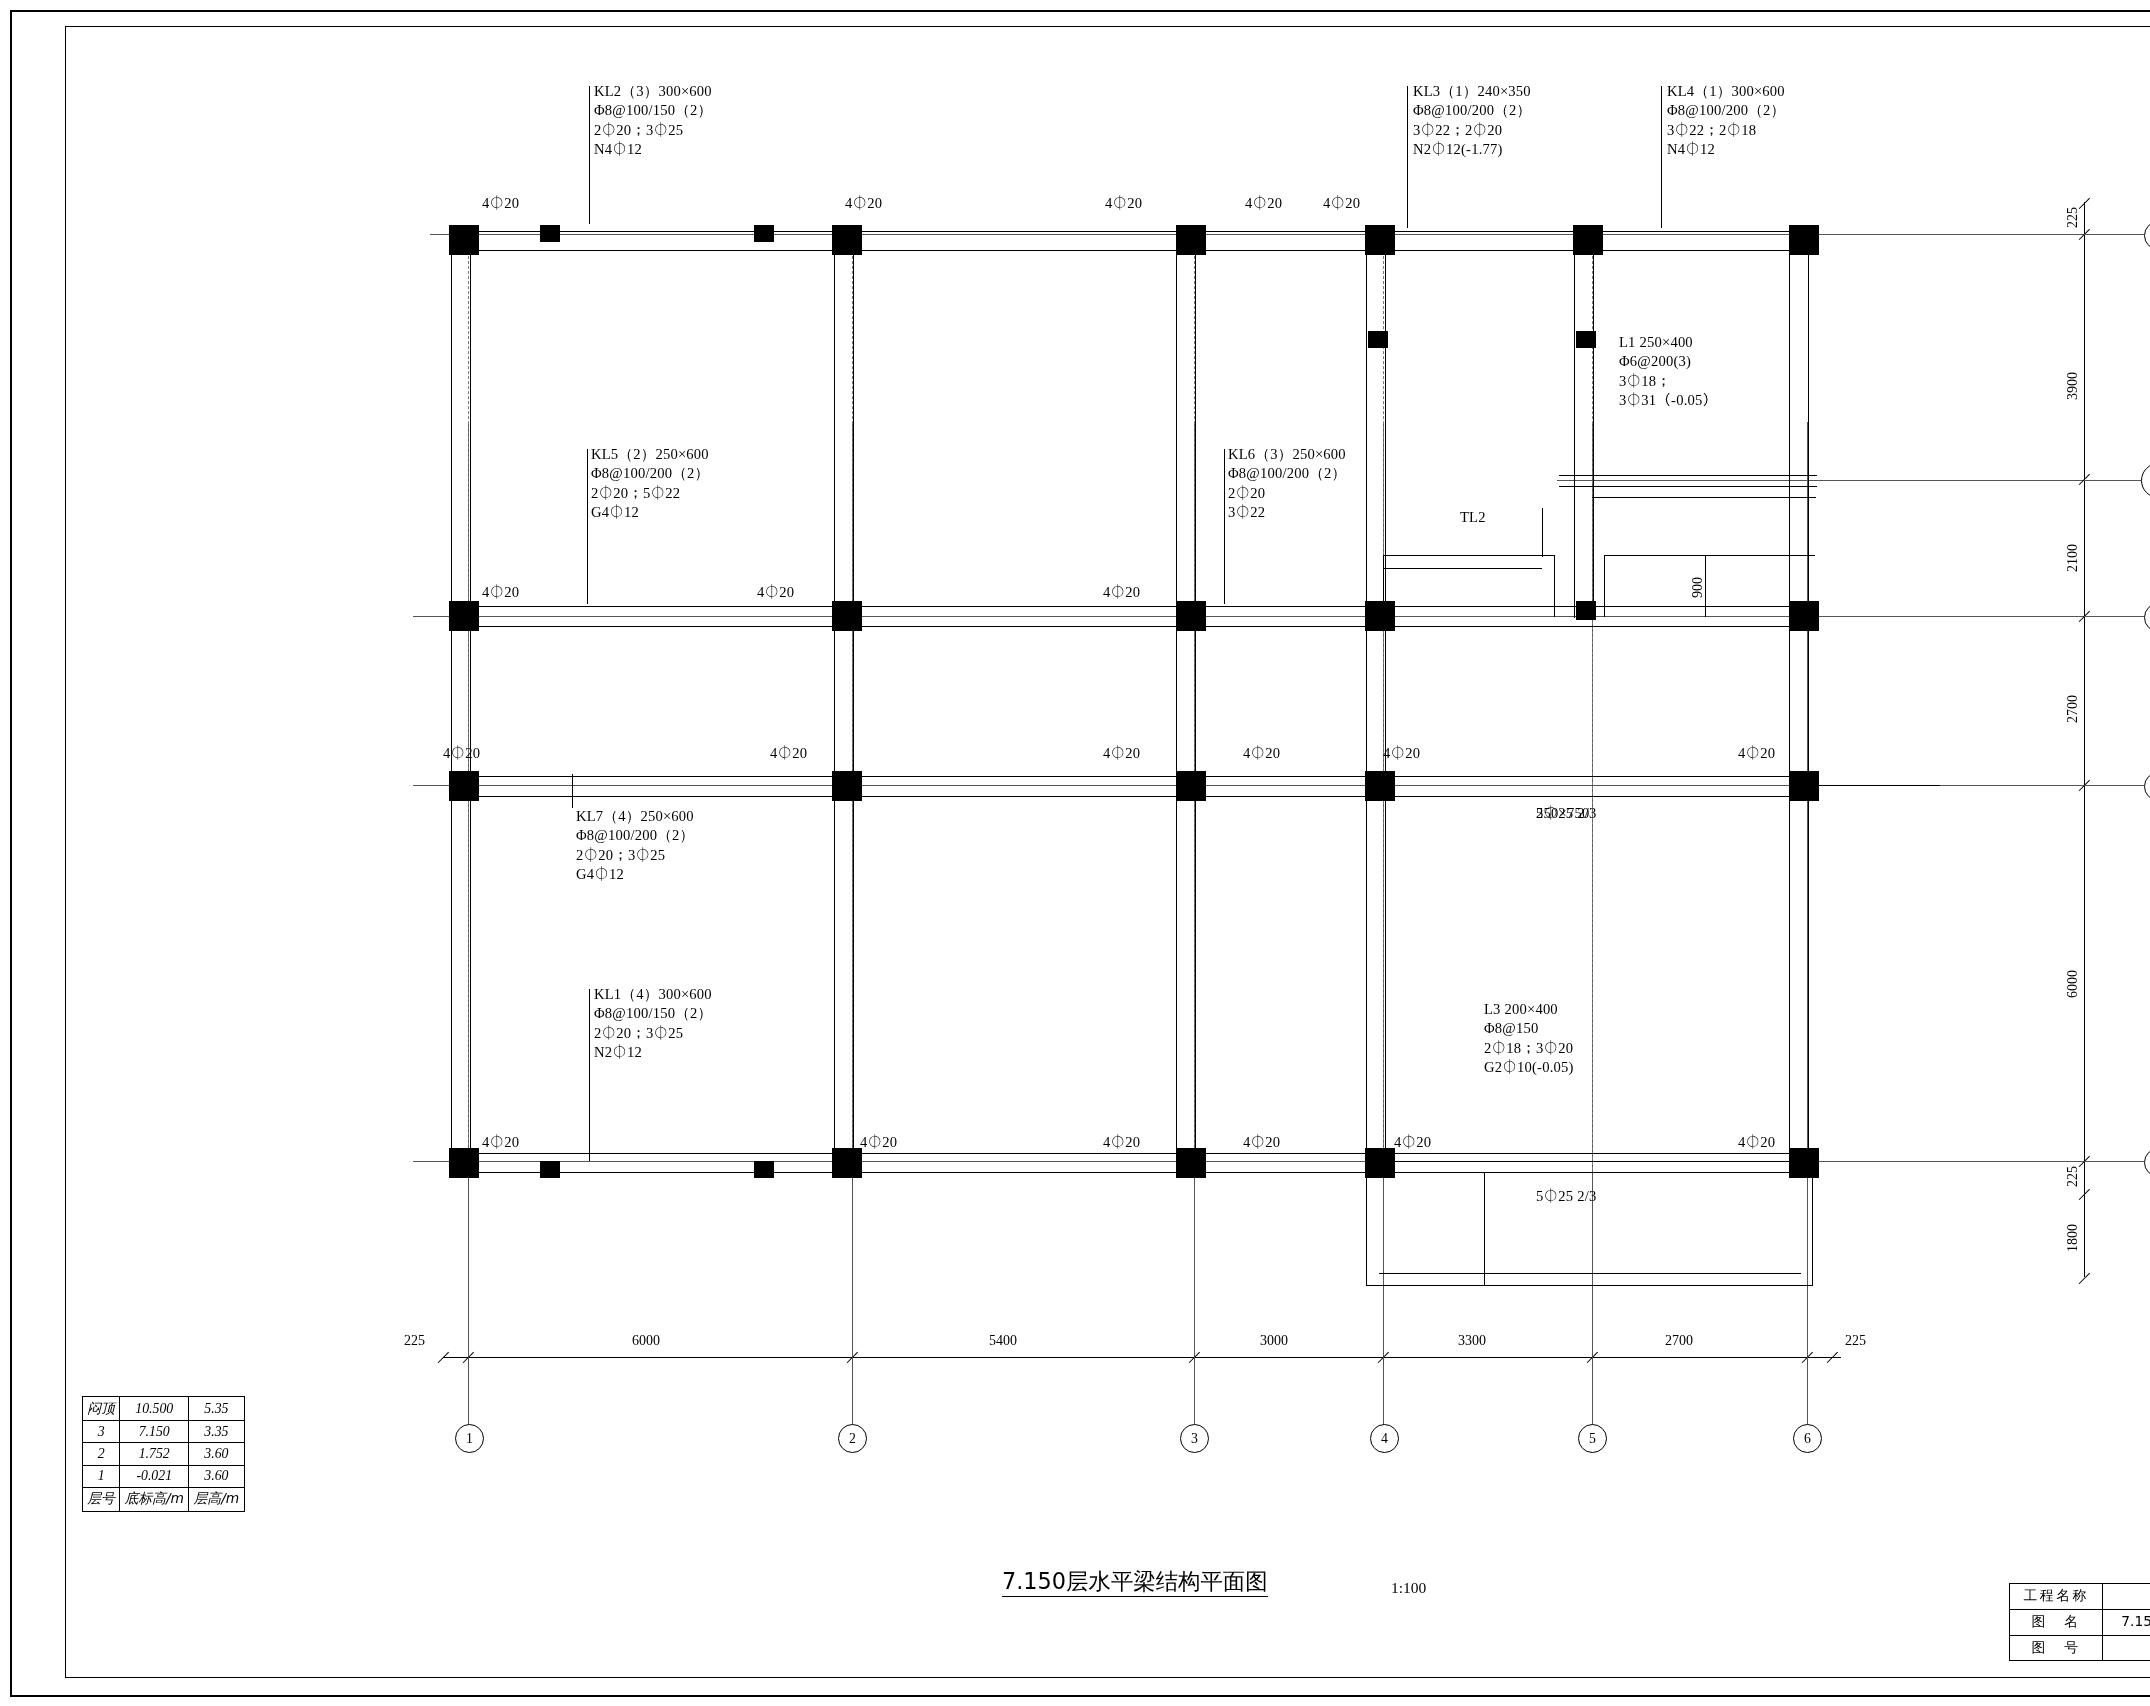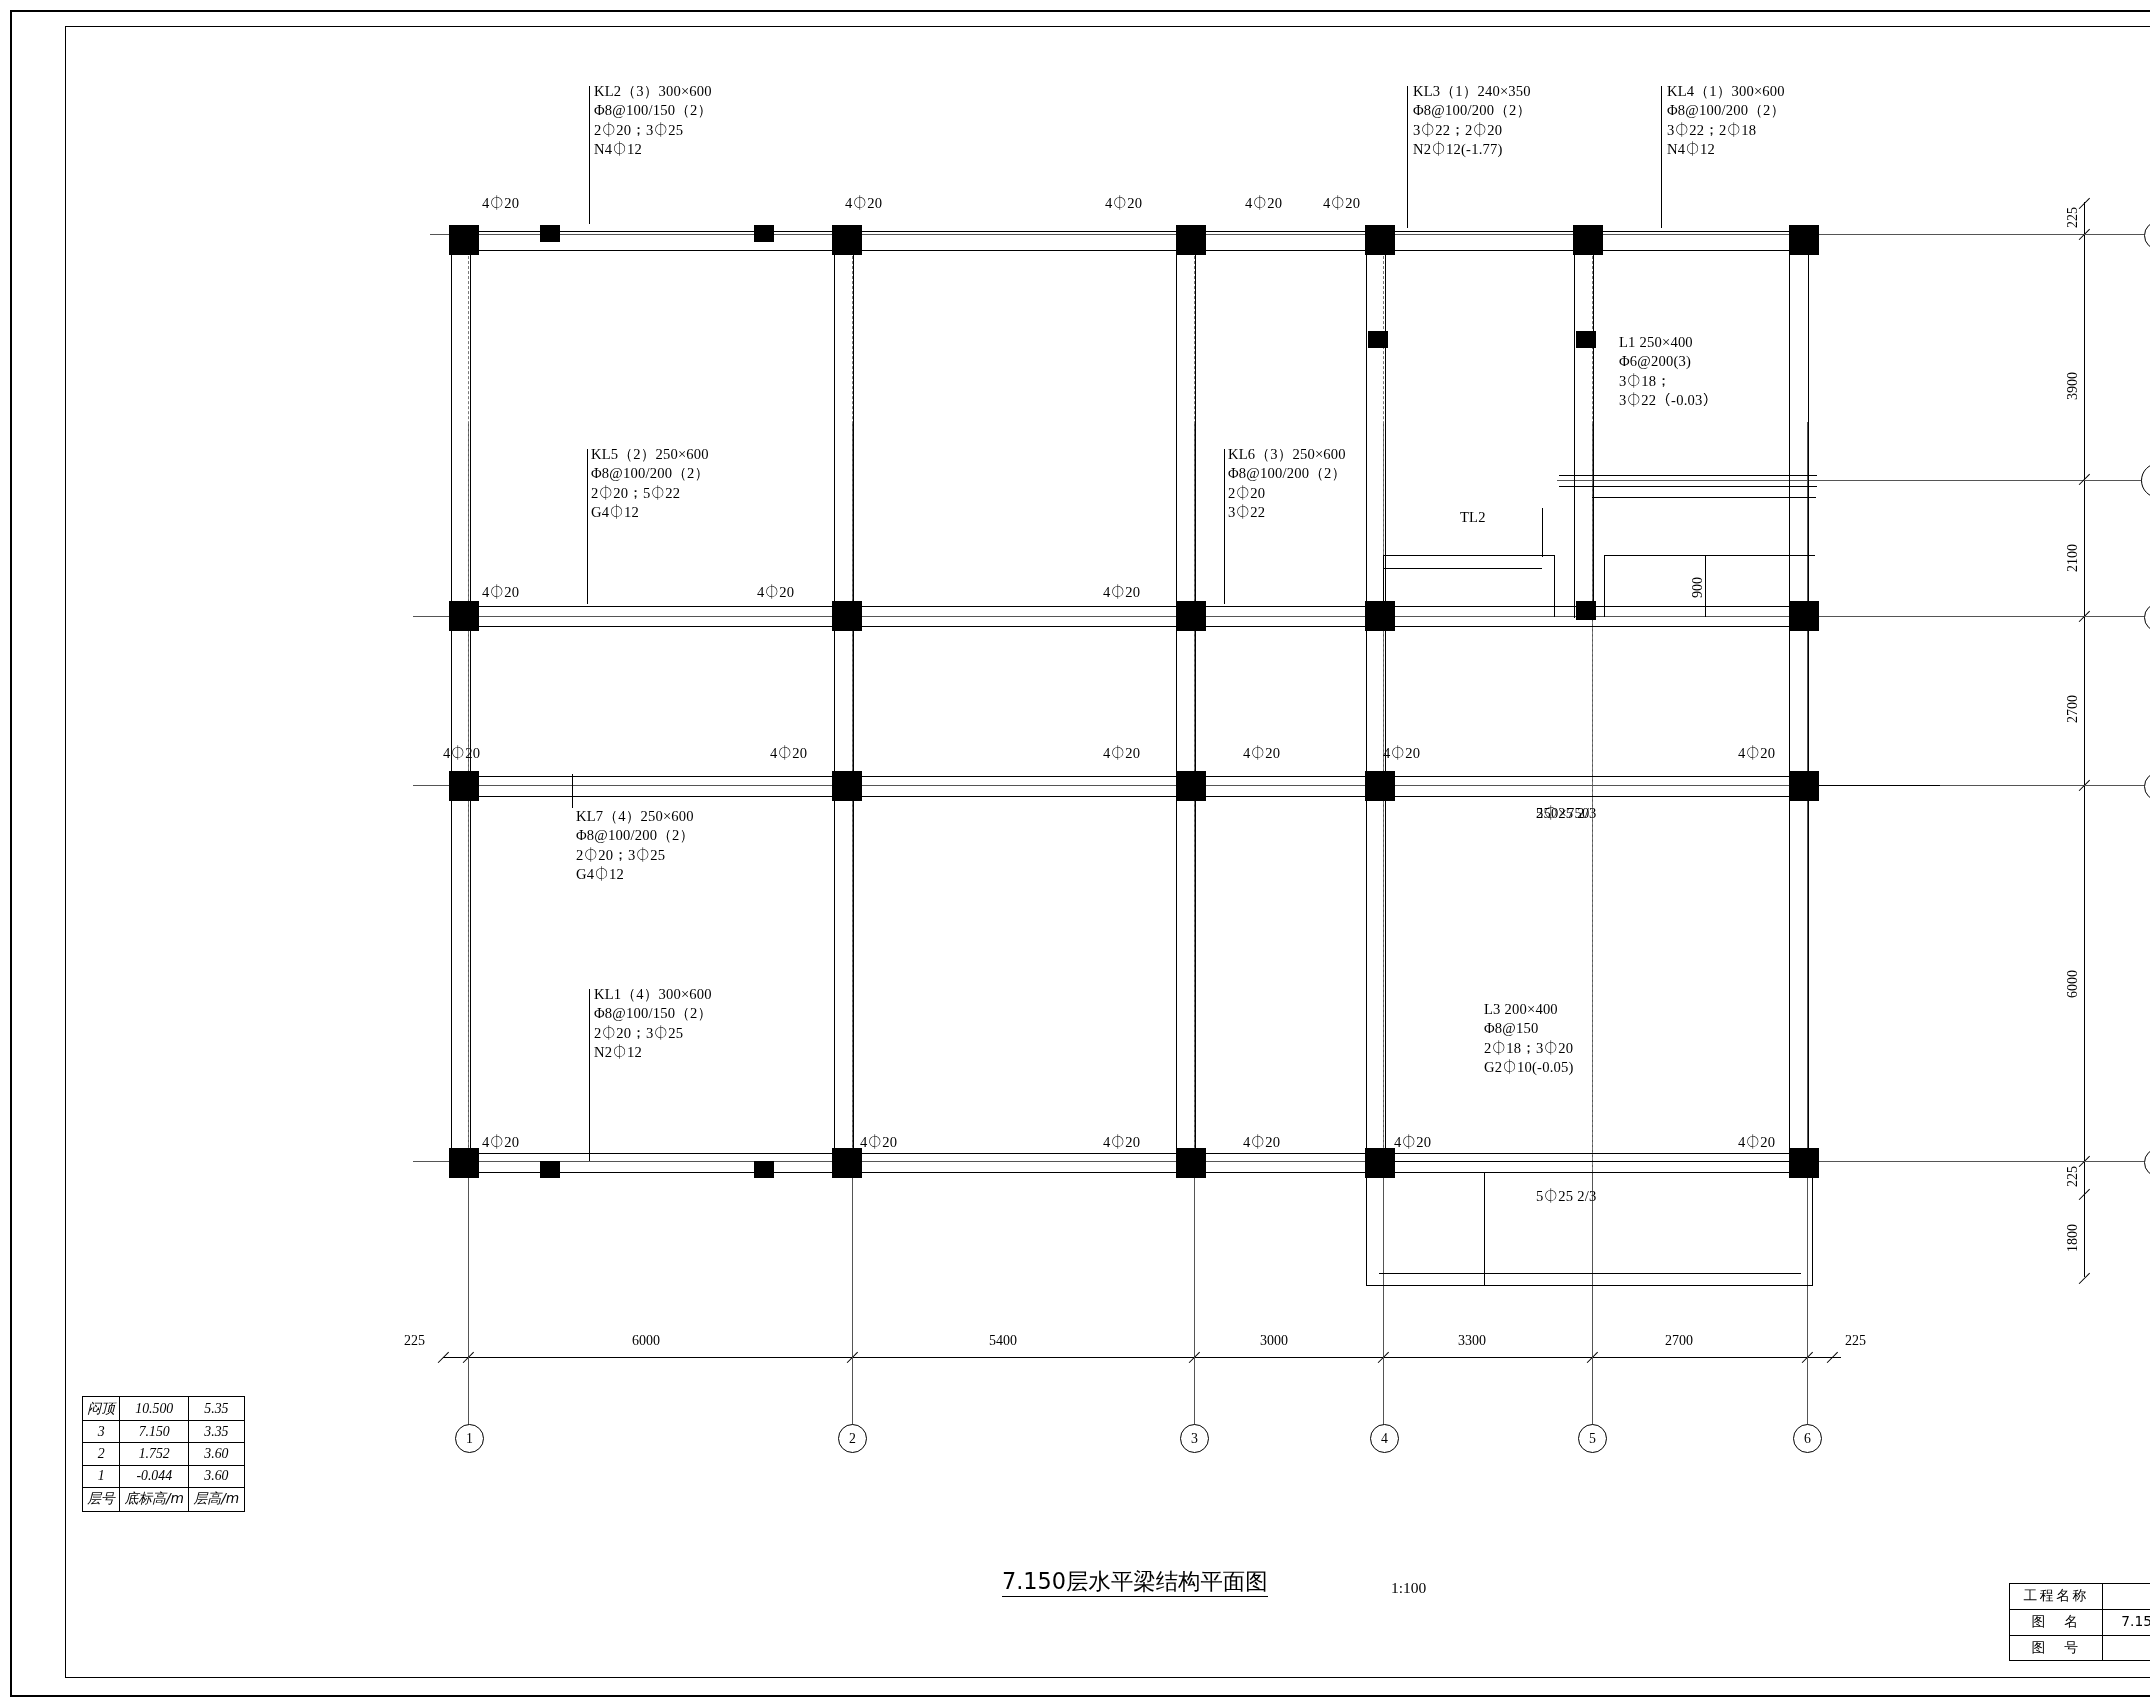--- a/index.html
+++ b/index.html
@@ -215,21 +215,21 @@
     <div>Φ8@100/150（2）</div>
     <div>2⏀20；3⏀25</div>
     <div>N2⏀12</div>
   </div>
   <div class="vline" style="left:589px;top:989px;height:172px;width:0.9px;"></div>
 
   <div class="lbl" style="left:1619px;top:333px;">
     <div>L1  250×400</div>
     <div>Φ6@200(3)</div>
     <div>3⏀18；</div>
-    <div>3⏀22（-0.03）</div>
+    <div>3⏀31（-0.05）</div>
   </div>
 
   <div class="lbl" style="left:1484px;top:1000px;">
     <div>L3  200×400</div>
     <div>Φ8@150</div>
     <div>2⏀18；3⏀20</div>
     <div>G2⏀10(-0.05)</div>
   </div>
 
   <div class="lbl" style="left:1460px;top:508px;">TL2</div>
@@ -334,21 +334,21 @@
       <td class="num">7.150</td>
       <td class="num">3.35</td>
     </tr>
     <tr>
       <td class="num">2</td>
       <td class="num">1.752</td>
       <td class="num">3.60</td>
     </tr>
     <tr>
       <td class="num">1</td>
-      <td class="num">-0.044</td>
+      <td class="num">-0.021</td>
       <td class="num">3.60</td>
     </tr>
     <tr>
       <td>层号</td>
       <td>底标高/m</td>
       <td>层高/m</td>
     </tr>
   </tbody>
     </table>
 

